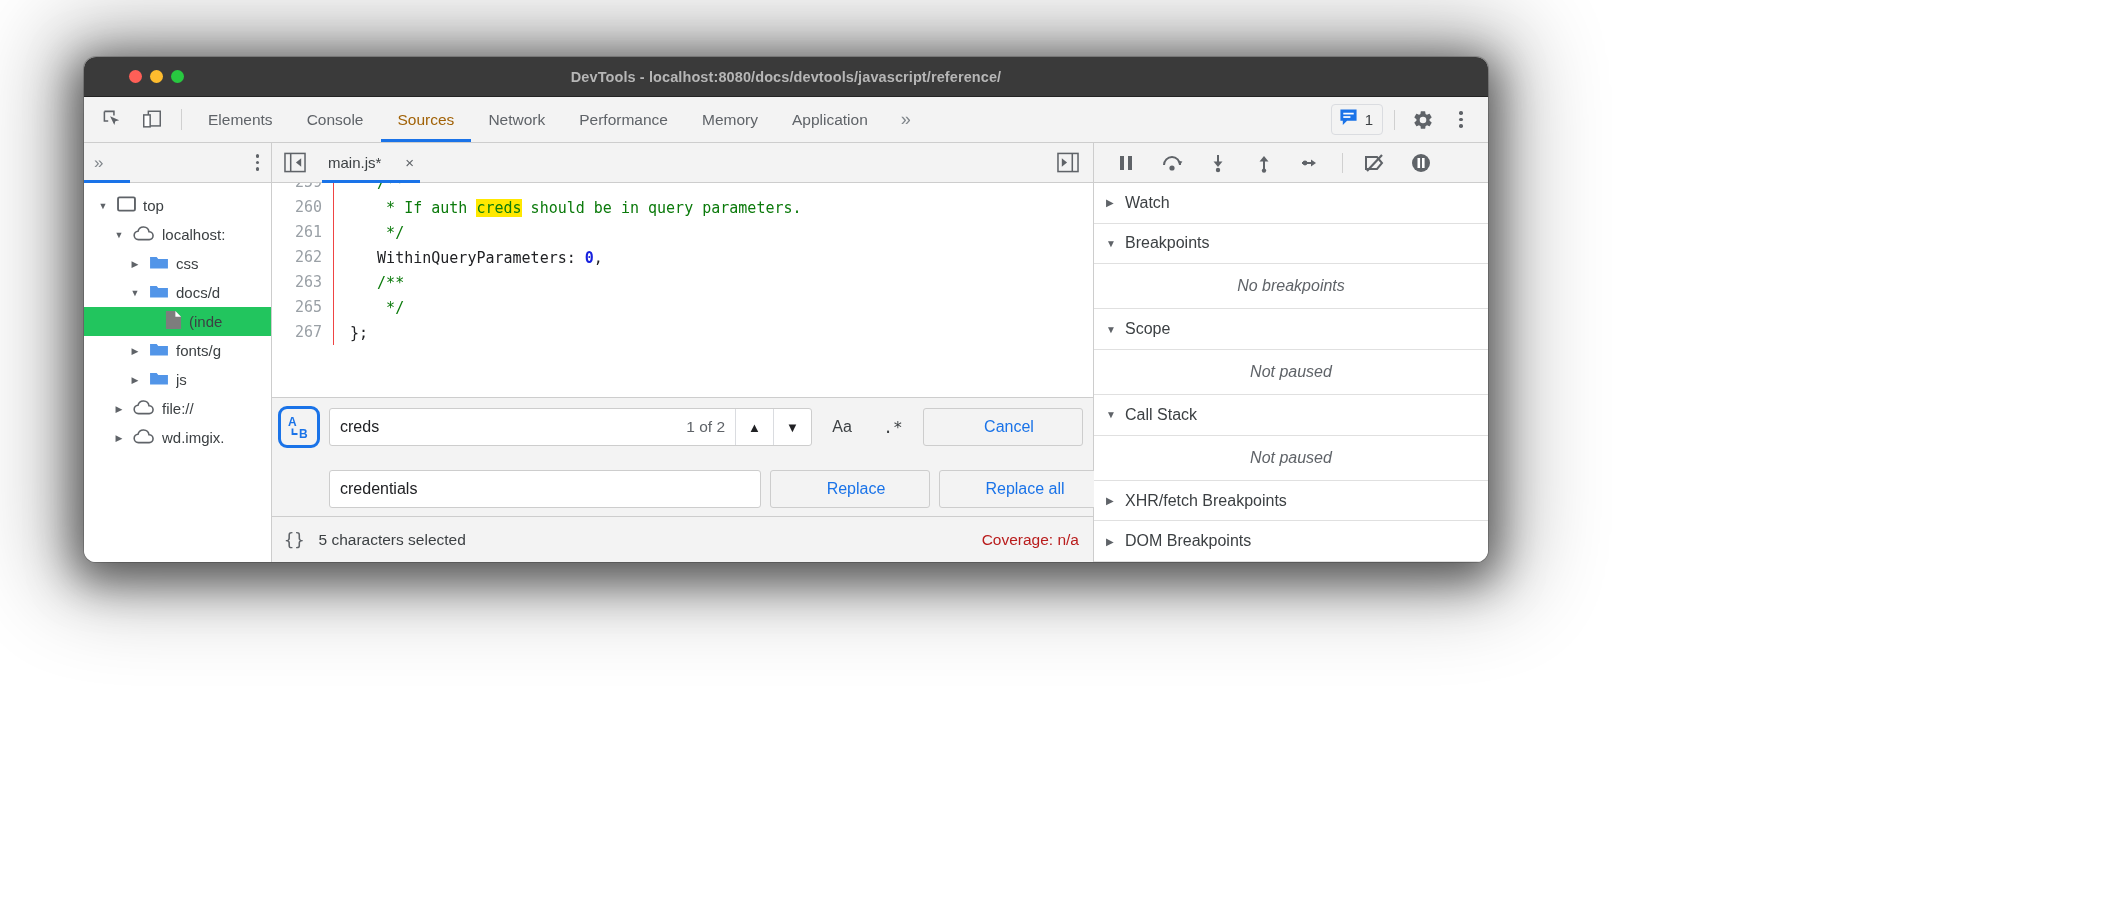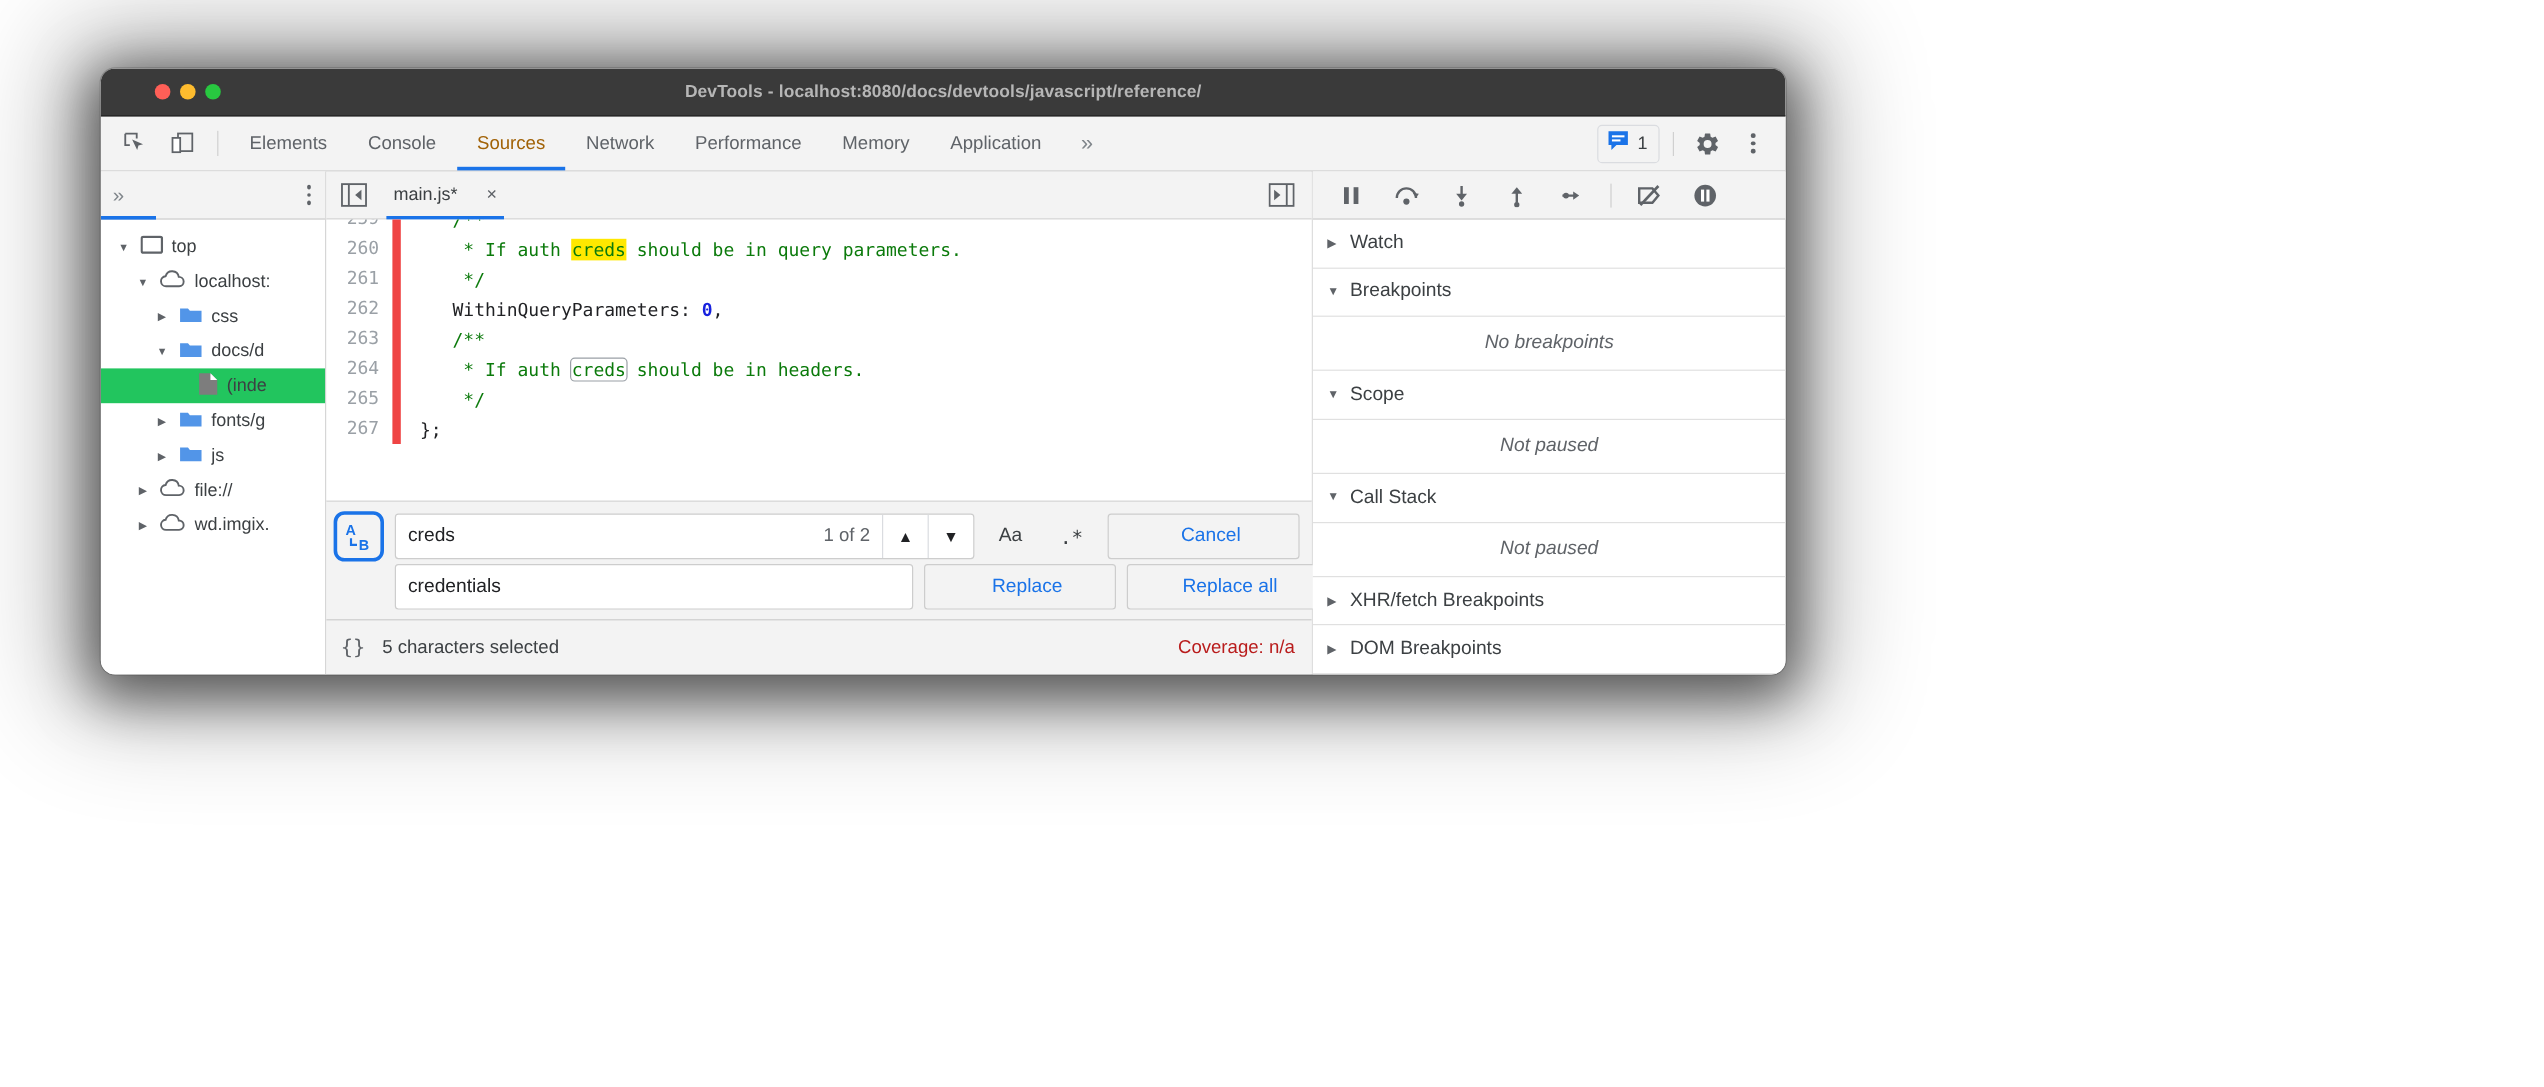--- a/index.html
+++ b/index.html
@@ -139,36 +139,36 @@
   }
   .file-tab::after { content:""; position:absolute; left:6px; right:6px; bottom:-1px; height:3px; background:#1a73e8; }
   .tab-close { font-size: 15px; color: #5f6368; }
   .panel-toggle-right { margin-left: auto; padding: 0 14px; display: flex; align-items: center; color: #5f6368; }
 
   
   .code-area { flex: 1; overflow: hidden; background: #fff; position: relative; }
   .code-line { display: flex; height: 25px; align-items: center; font-family: "DejaVu Sans Mono", monospace; font-size: 15px; }
   .ln {
     width: 62px; flex: 0 0 62px; text-align: right; padding-right: 11px;
-    color: #9aa0a6; border-right: 7px solid #ef4444; line-height: 25px; height: 25px;
+    color: #9aa0a6; border-right: 1px solid #ef4444; line-height: 25px; height: 25px;
   }
   .lc { padding-left: 16px; white-space: pre; color: #202124; }
   .cm { color: #0b7a0b; }
   .num { color: #1721de; font-weight: bold; }
   .hit-active { background: #ffe800; color: #0b7a0b; }
   .hit-box { outline: 1px solid #9aa0a6; border-radius: 3px; }
 
   
   .search-widget {
     background: #f3f3f3; border-top: 1px solid #cdcdcd;
     padding: 8px 10px 8px 6px;
     flex: 0 0 auto;
   }
   .srow { display: flex; align-items: center; gap: 9px; }
-  .srow + .srow { margin-top: 2px; }
+  .srow + .srow { margin-top: 22px; }
   .toggle-replace {
     width: 42px; height: 42px; flex: 0 0 42px;
     border: 3px solid #1a73e8; border-radius: 9px;
     display: flex; align-items: center; justify-content: center;
     background: #f3f3f3;
   }
   .sfield {
     flex: 1; height: 38px; background: #fff;
     border: 1px solid #cdcdcd; border-radius: 3px;
     display: flex; align-items: center; padding-left: 10px;
@@ -448,24 +448,20 @@
             <span class="ln">261</span>
             <span class="lc cm">    */</span>
           </div>
           <div class="code-line">
             <span class="ln">262</span>
             <span class="lc"><span>   WithinQueryParameters: </span><span class="num">0</span><span>,</span></span>
           </div>
           <div class="code-line">
             <span class="ln">263</span>
             <span class="lc cm">   /**</span>
-          </div>
-          <div class="code-line">
-            <span class="ln">264</span>
-            <span class="lc"><span class="cm">    * If auth </span><span class="cm hit-box">creds</span><span class="cm"> should be in headers.</span></span>
           </div>
           <div class="code-line">
             <span class="ln">265</span>
             <span class="lc cm">    */</span>
           </div>
           <div class="code-line">
             <span class="ln">267</span>
             <span class="lc">};</span>
           </div>
         </div>

